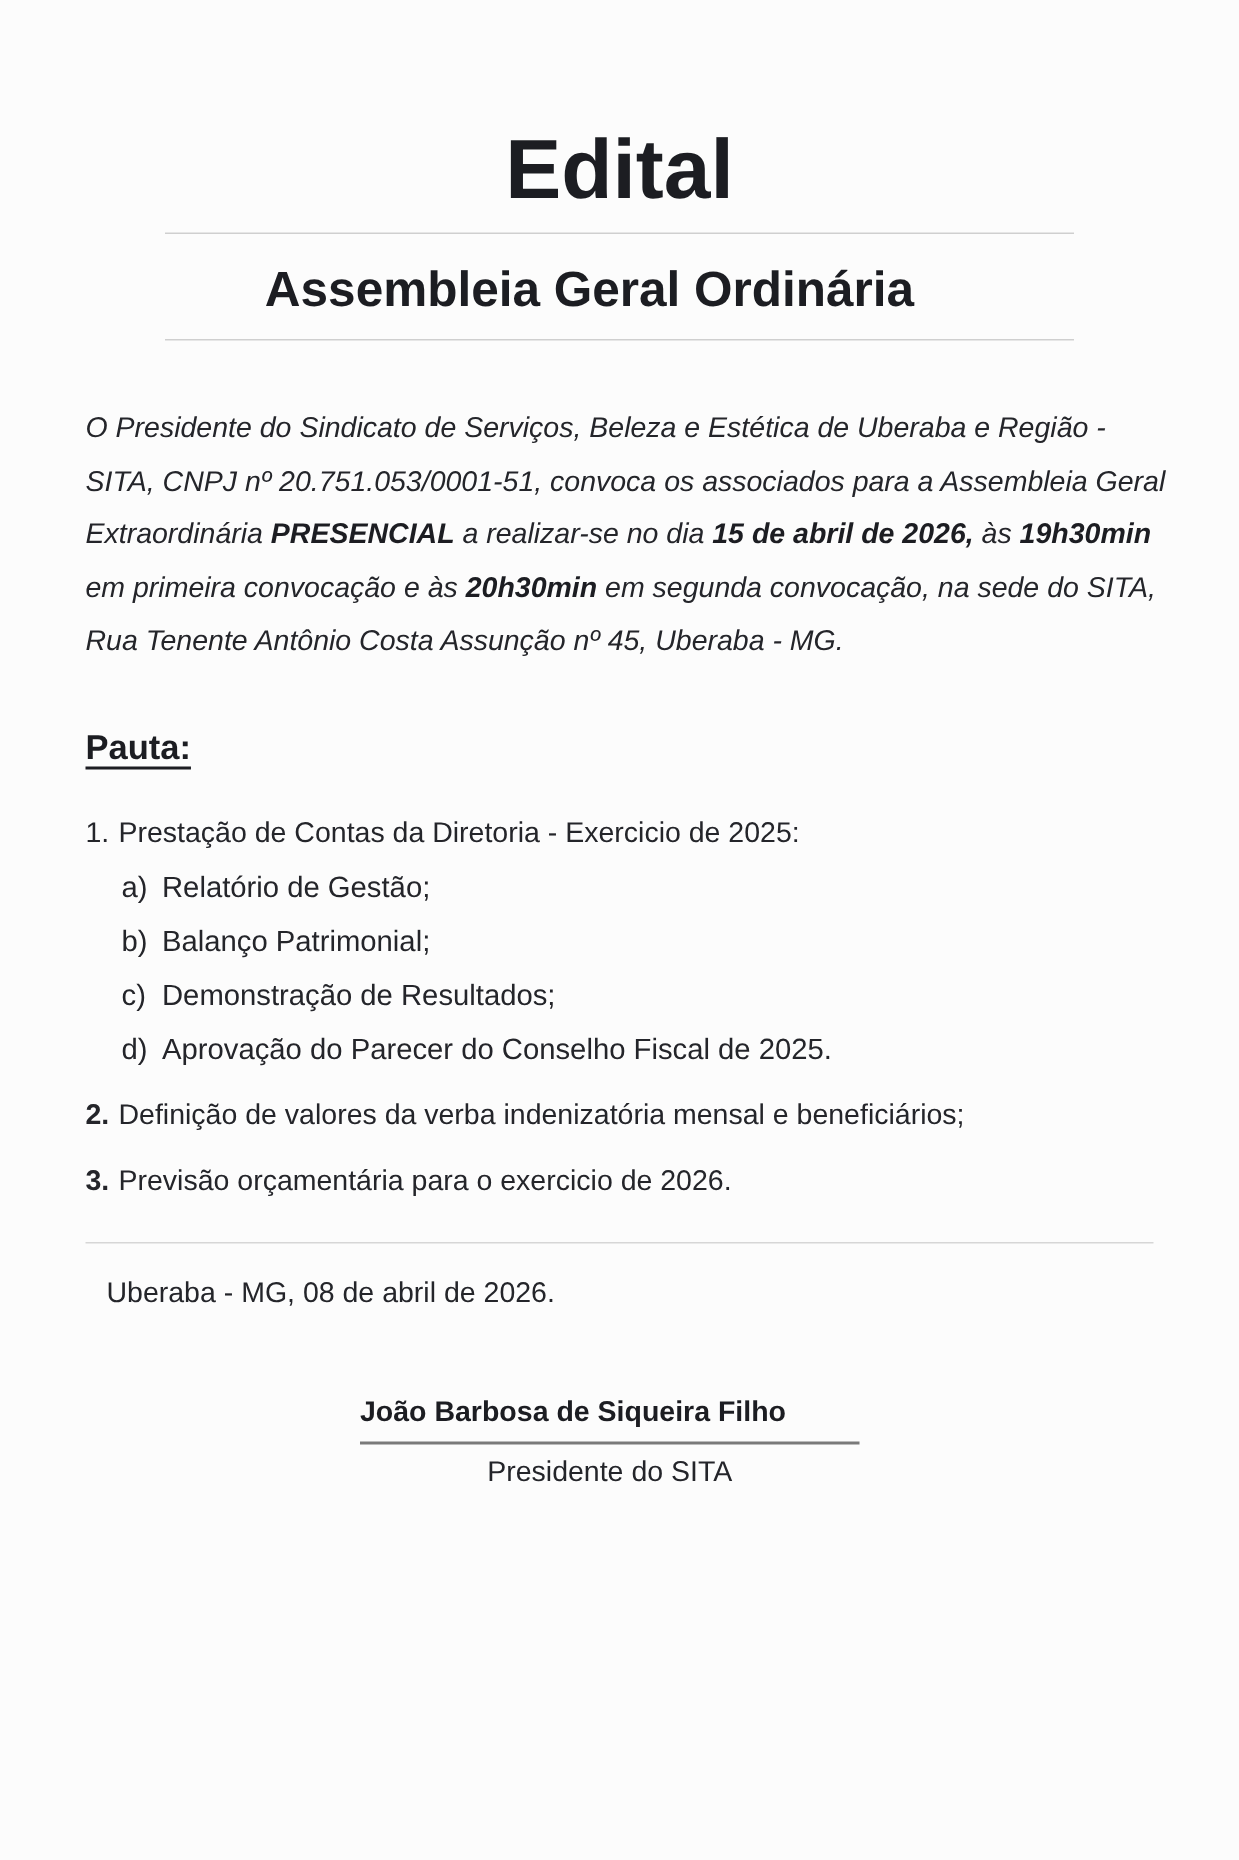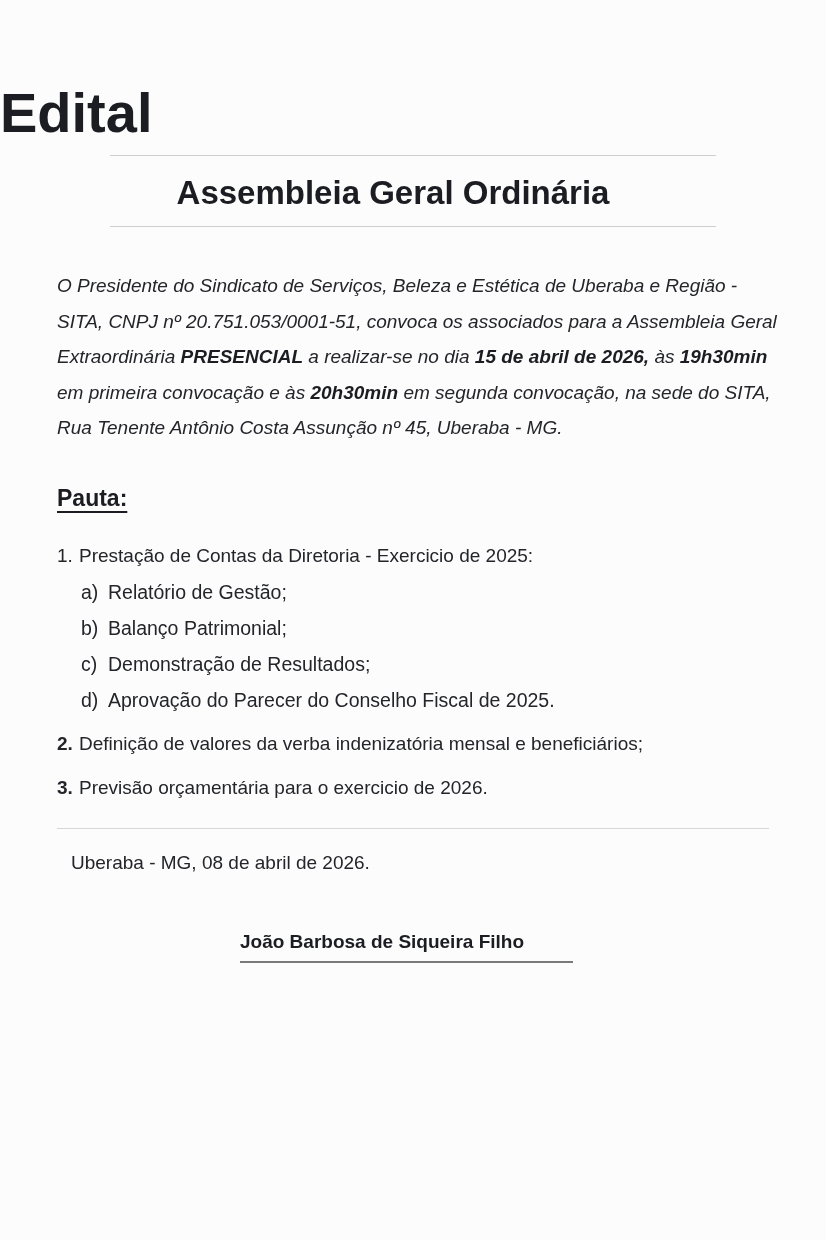--- a/index.html
+++ b/index.html
@@ -18,21 +18,21 @@
     .page {
       position: absolute;
       left: 0; top: 0;
       width: 826px; height: 1240px;
       background: #fcfcfc;
     }
     .title {
       position: absolute;
       left: 0; width: 826px;
       top: 78px;
-      text-align: left;
+      text-align: center;
       font-size: 56px;
       font-weight: bold;
       letter-spacing: 0px;
       line-height: 70px;
       color: #1c1d22;
     }
     .rule {
       position: absolute;
       height: 1px;
       background: #cfcfcf;
@@ -178,14 +178,15 @@
       <span>Previsão orçamentária para o exercicio de 2026.</span>
     </div>
   </div>
 
   <div class="rule rule-3"></div>
 
   <div class="date-line">Uberaba - MG, 08 de abril de 2026.</div>
 
   <div class="signature-name">João Barbosa de Siqueira Filho</div>
   <div class="rule rule-4"></div>
+  <div class="signature-role">Presidente do SITA</div>
 
 </div>
 
 </body></html>

